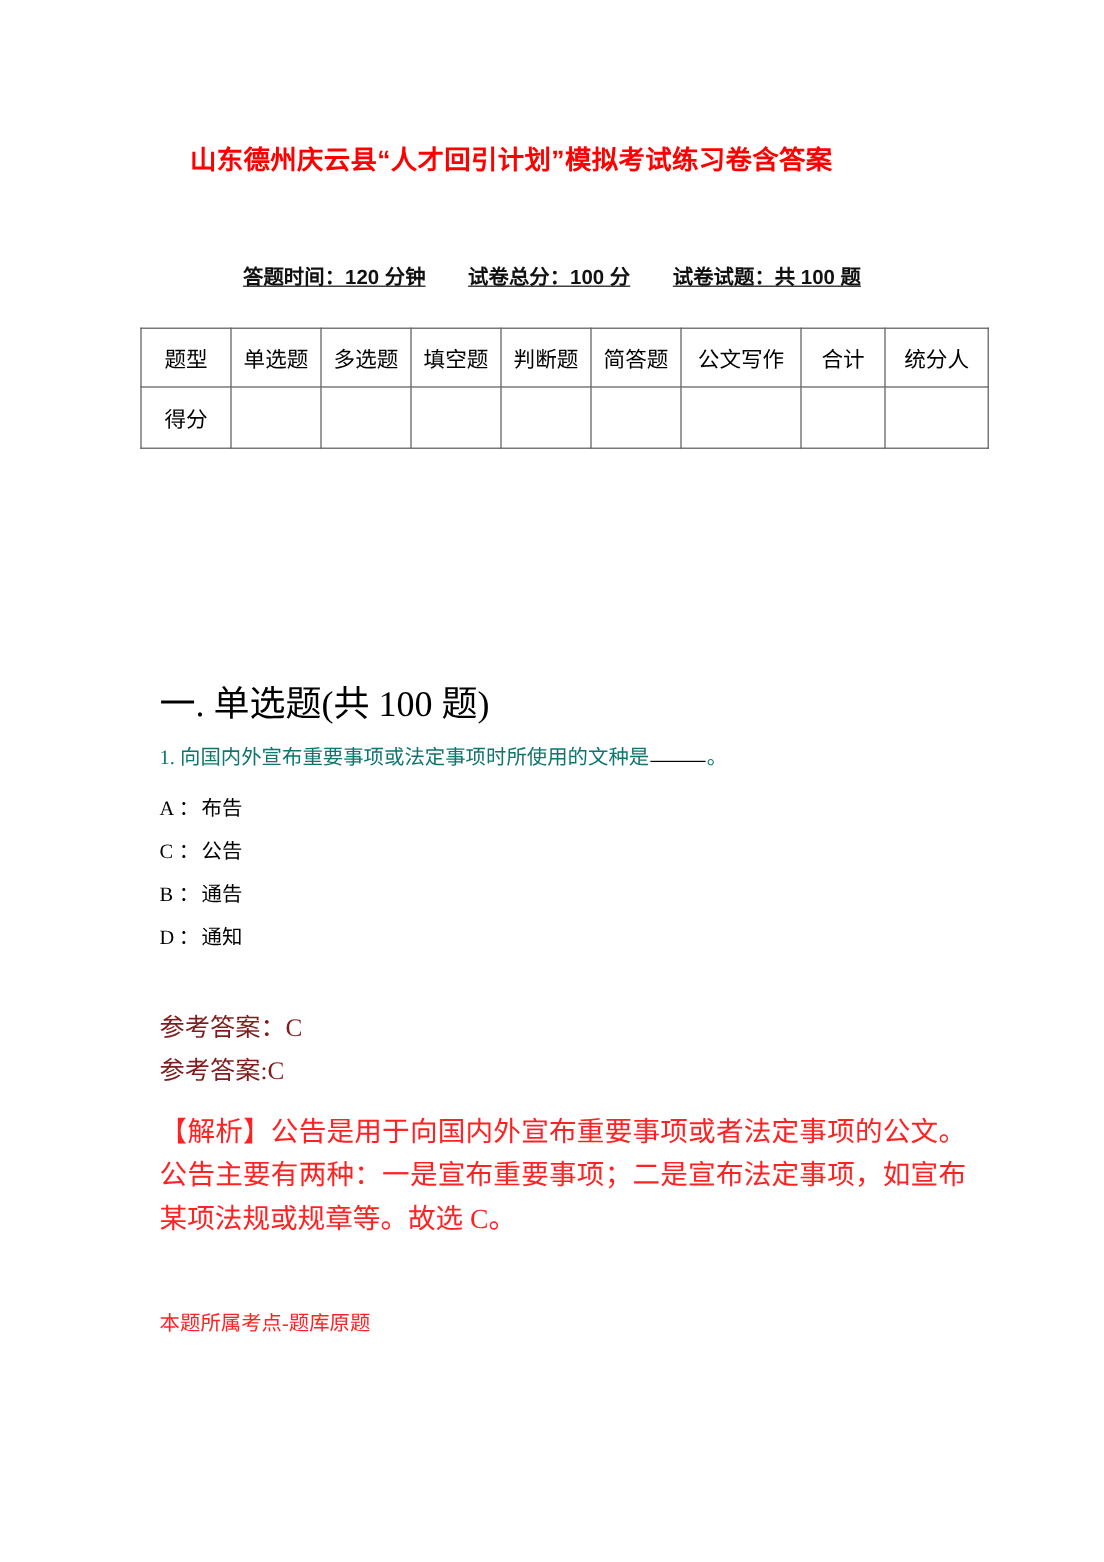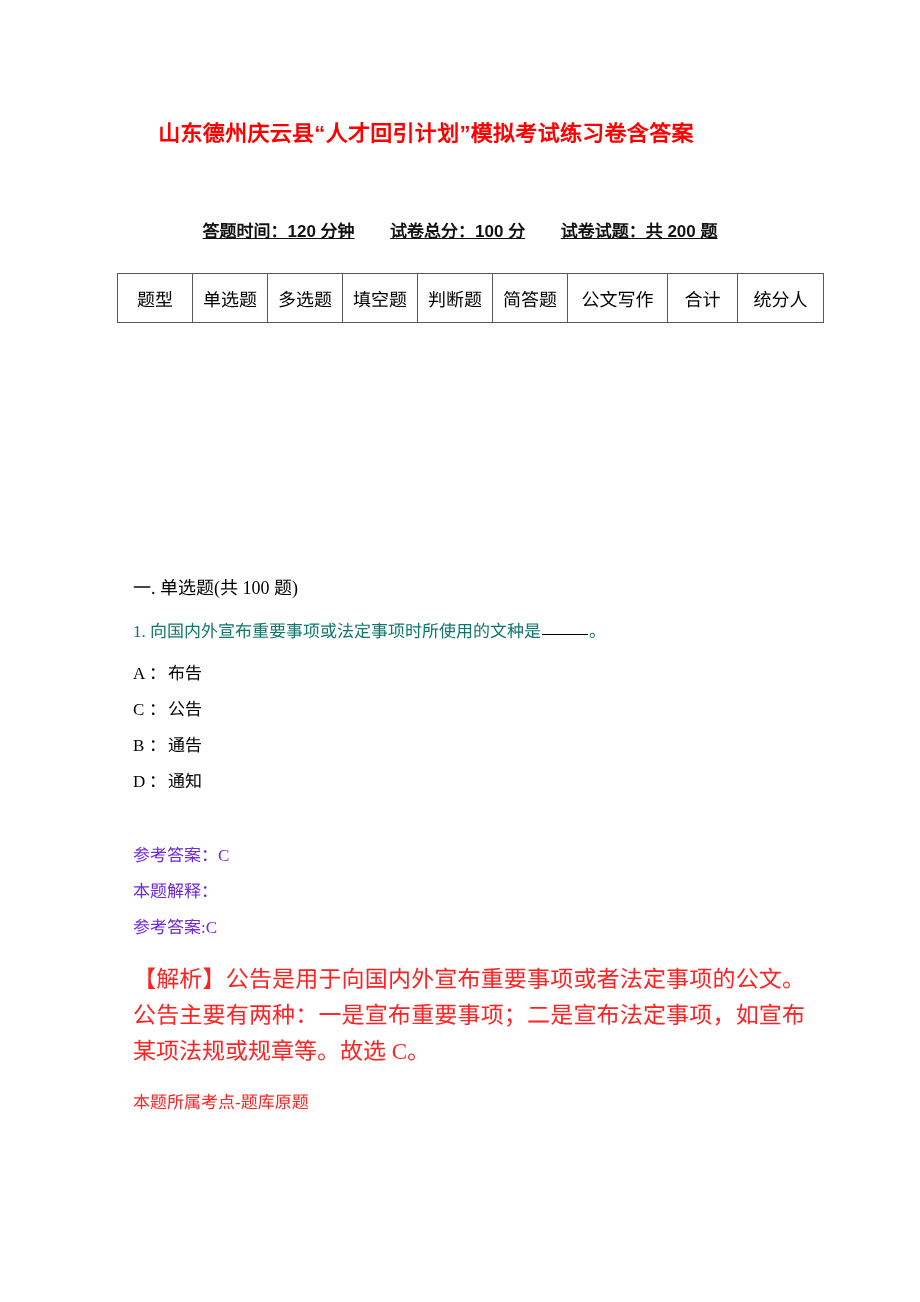--- a/index.html
+++ b/index.html
@@ -88,21 +88,21 @@
   .col-type    { width: 74px; }
   .col-wide    { width: 99px; }
   .col-total   { width: 69px; }
   .col-tallier { width: 85px; }
 
   
   .section-heading {
     position: absolute;
     left: 133px;
     top: 572px;
-    font-size: 18px;
+    font-size: 30px;
     line-height: 32px;
     color: #000000;
     white-space: nowrap;
     text-align: center;
   }
 
   
   .question-text {
     position: absolute;
     left: 133px;
@@ -141,23 +141,23 @@
 
   
   .answer-block {
     position: absolute;
     left: 133px;
     top: 838px;
     width: 672px;
     color: #ff2222;
   }
   .answer-line {
-    font-size: 17px;
+    font-size: 21px;
     line-height: 36px;
-    color: #6d28d9;
+    color: #7f1d1d;
     white-space: nowrap;
   }
   .explanation-para {
     margin-top: 16px;
     font-size: 23px;
     line-height: 36px;
     color: #ff2222;
     text-align: justify;
     text-justify: inter-ideograph;
   }
@@ -176,37 +176,48 @@
 
 <div class="page">
 
   <div class="doc-title">山东德州庆云县“人才回引计划”模拟考试练习卷含答案</div>
 
   <div class="exam-meta">
     <span class="meta-item">答题时间：120 分钟</span>
     <span class="meta-gap"></span>
     <span class="meta-item">试卷总分：100 分</span>
     <span class="meta-gap"></span>
-    <span class="meta-item">试卷试题：共 200 题</span>
+    <span class="meta-item">试卷试题：共 100 题</span>
   </div>
 
   <div class="score-table-wrap">
     <table class="score-table">
       <tbody>
         <tr class="head-row">
           <td class="col-label">题型</td>
           <td class="col-type">单选题</td>
           <td class="col-type">多选题</td>
           <td class="col-type">填空题</td>
           <td class="col-type">判断题</td>
           <td class="col-type">简答题</td>
           <td class="col-wide">公文写作</td>
           <td class="col-total">合计</td>
           <td class="col-tallier">统分人</td>
         </tr>
+        <tr class="score-row">
+          <td>得分</td>
+          <td></td>
+          <td></td>
+          <td></td>
+          <td></td>
+          <td></td>
+          <td></td>
+          <td></td>
+          <td></td>
+        </tr>
       </tbody>
     </table>
   </div>
 
   <div class="section-heading">一. 单选题(共 100 题)</div>
 
   <div class="question-text">
     <span>1.</span>
     <span>向国内外宣布重要事项或法定事项时所使用的文种是</span><span class="blank-line"></span><span>。</span>
   </div>
@@ -221,20 +232,19 @@
     <div class="option-row">
       <span class="option-key">B</span><span class="option-sep">：</span><span class="option-val">通告</span>
     </div>
     <div class="option-row">
       <span class="option-key">D</span><span class="option-sep">：</span><span class="option-val">通知</span>
     </div>
   </div>
 
   <div class="answer-block">
     <div class="answer-line">参考答案：C</div>
-    <div class="answer-line">本题解释：</div>
     <div class="answer-line">参考答案:C</div>
     <div class="explanation-para">【解析】公告是用于向国内外宣布重要事项或者法定事项的公文。公告主要有两种：一是宣布重要事项；二是宣布法定事项，如宣布某项法规或规章等。故选 C。</div>
   </div>
 
   <div class="source-line">本题所属考点-题库原题</div>
 
 </div>
 
 </body></html>

